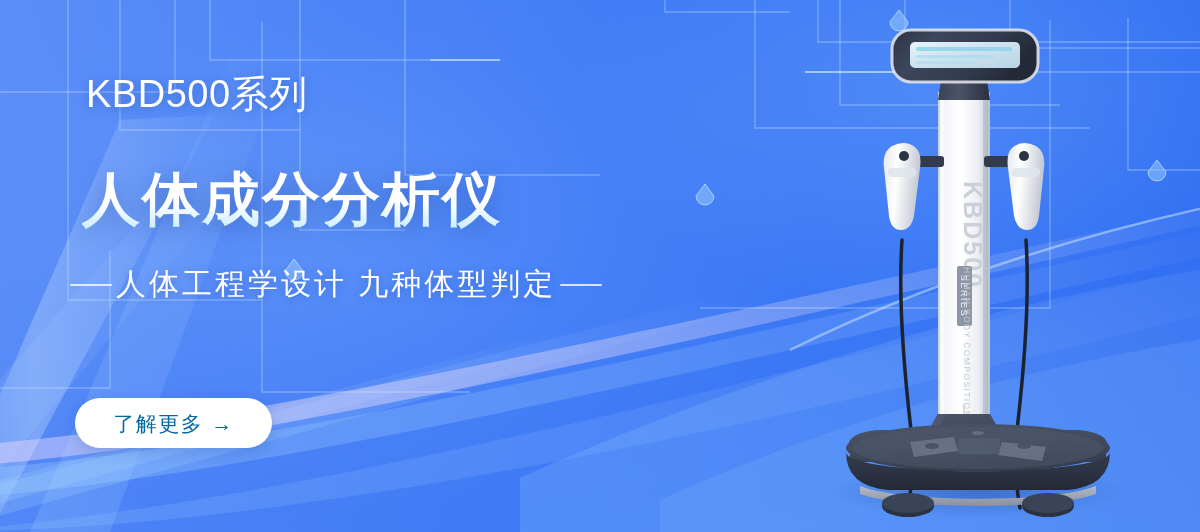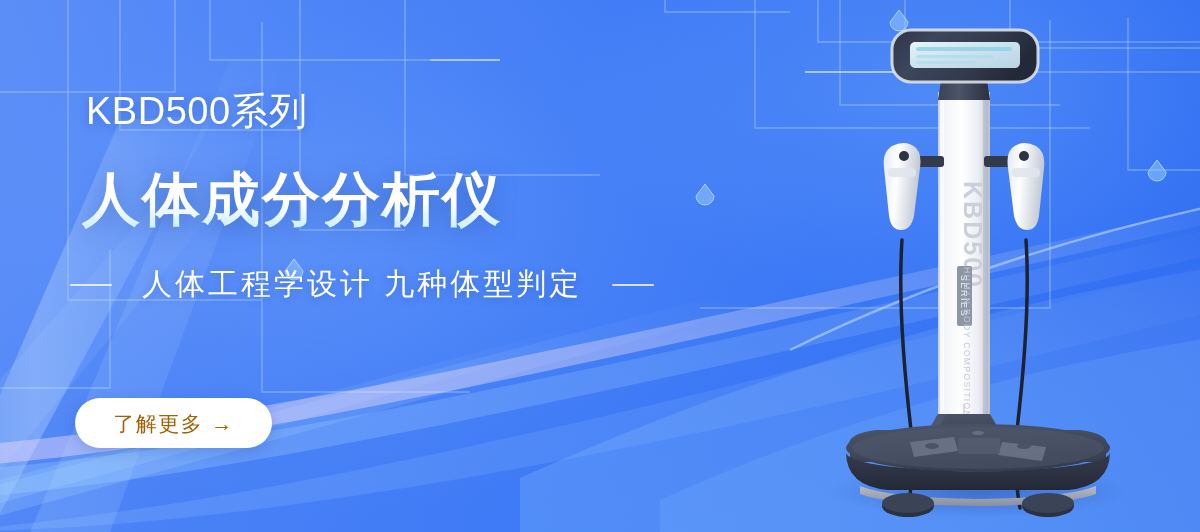--- a/index.html
+++ b/index.html
@@ -48,21 +48,21 @@
     position: absolute;
     left: 0;
     top: 0;
     width: 760px;
     height: 532px;
   }
 
   .eyebrow {
     position: absolute;
     left: 86px;
-    top: 90px;
+    top: 73px;
     font-size: 38px;
     line-height: 1.15;
     color: #ffffff;
     letter-spacing: 0.5px;
     text-shadow: 0 2px 10px rgba(20,60,150,0.35);
     white-space: nowrap;
   }
 
   .headline {
     position: absolute;
@@ -80,21 +80,21 @@
     -webkit-text-fill-color: transparent;
     filter: drop-shadow(0 4px 12px rgba(18,52,135,0.40));
   }
 
   .subline {
     position: absolute;
     left: 70px;
     top: 264px;
     display: flex;
     align-items: center;
-    gap: 30px;
+    gap: 4px;
     white-space: nowrap;
   }
   .subline .dash {
     display: block;
     width: 42px;
     height: 2px;
     background: rgba(255,255,255,0.78);
     border-radius: 2px;
   }
   .subline .sub-text {
@@ -107,21 +107,21 @@
   
   .cta {
     position: absolute;
     left: 75px;
     top: 398px;
     width: 197px;
     height: 50px;
     border: none;
     border-radius: 25px;
     background: #ffffff;
-    color: #a16207;
+    color: #0369a1;
     font-family: inherit;
     font-size: 21px;
     letter-spacing: 1.5px;
     cursor: pointer;
     box-shadow: 0 4px 14px rgba(16,50,130,0.18);
     display: flex;
     align-items: center;
     justify-content: center;
     gap: 8px;
     padding: 0;

